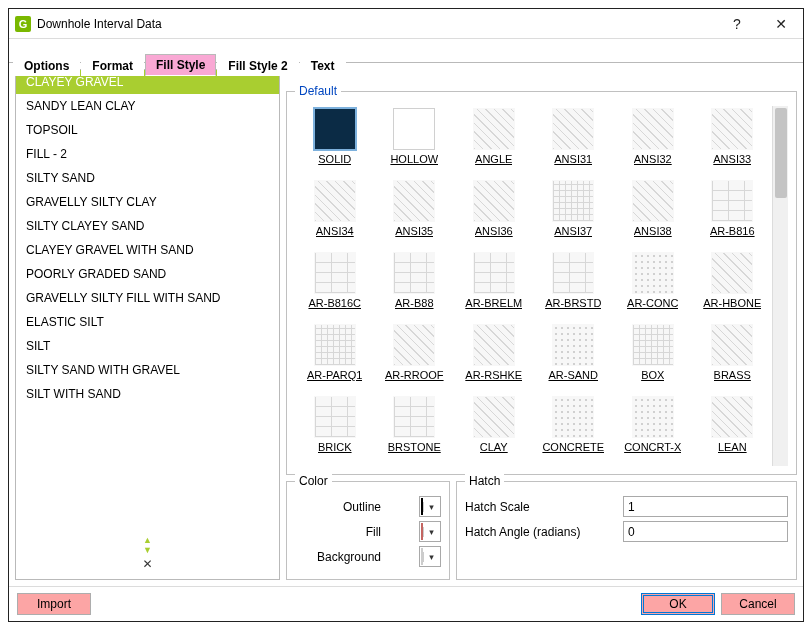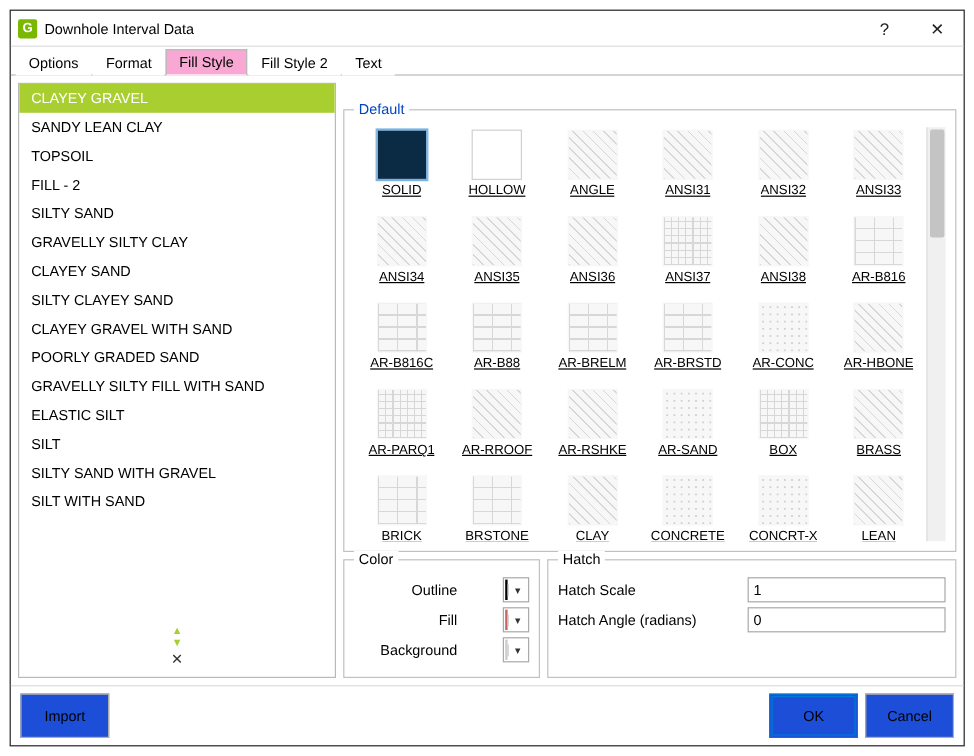--- a/index.html
+++ b/index.html
@@ -58,23 +58,24 @@
     padding: 0 4px;
     height: 24px;
     border-bottom: 1px solid #b9b9b9;
   }
   .tab {
     padding: 3px 10px 3px 10px;
     border: 1px solid transparent;
     border-bottom: none;
     margin-right: 1px;
     position: relative;
-    top: 1px;
+    top: 14px;
     background: #fff;
     cursor: default;
+    font-weight: bold;
   }
   .tab.active {
     border-color: #b9b9b9;
     border-bottom: 1px solid #fff;
     background: #f9a8d4;
   }
   .body {
     flex: 1;
     display: flex;
     padding: 6px;
@@ -222,22 +223,22 @@
     font: inherit;
   }
   .footer {
     border-top: 1px solid #dcdcdc;
     padding: 6px 8px;
     display: flex;
     align-items: center;
   }
   .btn {
     min-width: 74px;
-    height: 37px;
-    background: #1d4ed8;
+    height: 22px;
+    background: #fca5a5;
     border: 1px solid #adadad;
     font: inherit;
     padding: 0 10px;
     cursor: default;
   }
   .btn.primary {
     border: 1px solid #0078d7;
     outline: 1px solid #0078d7;
     outline-offset: -3px;
   }
@@ -288,21 +289,20 @@
   <div class="body">
 
     <div class="left">
       <div class="listwrap" id="leftlist">
           <div class="listitem selected">CLAYEY GRAVEL</div>
           <div class="listitem">SANDY LEAN CLAY</div>
           <div class="listitem">TOPSOIL</div>
           <div class="listitem">FILL - 2</div>
           <div class="listitem">SILTY SAND</div>
           <div class="listitem">GRAVELLY SILTY CLAY</div>
-          <div class="listitem">CLAYEY SAND</div>
           <div class="listitem">SILTY CLAYEY SAND</div>
           <div class="listitem">CLAYEY GRAVEL WITH SAND</div>
           <div class="listitem">POORLY GRADED SAND</div>
           <div class="listitem">GRAVELLY SILTY FILL WITH SAND</div>
           <div class="listitem">ELASTIC SILT</div>
           <div class="listitem">SILT</div>
           <div class="listitem">SILTY SAND WITH GRAVEL</div>
           <div class="listitem">SILT WITH SAND</div>
         </div>
       <div class="reorder">

